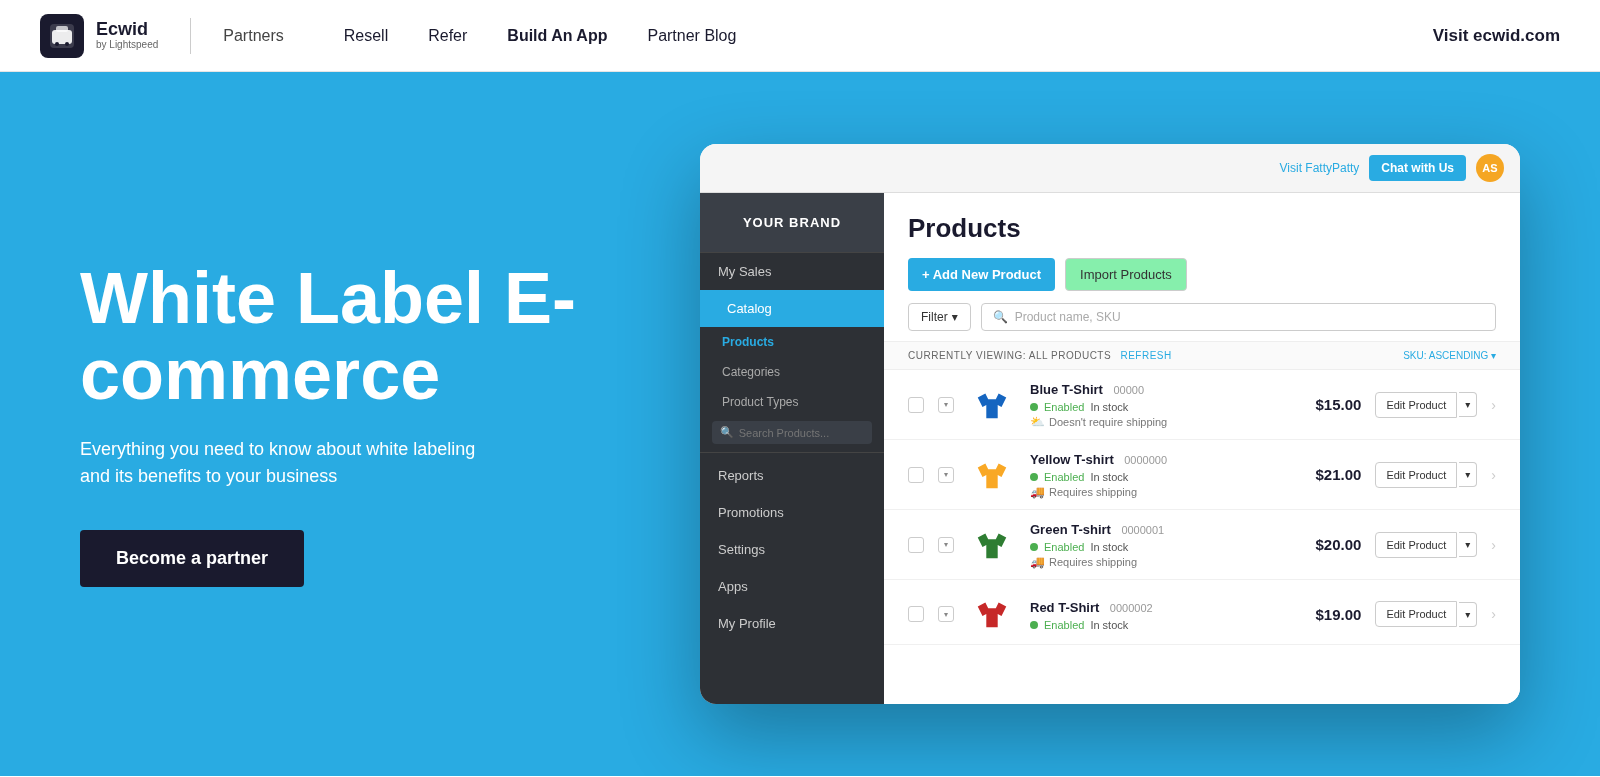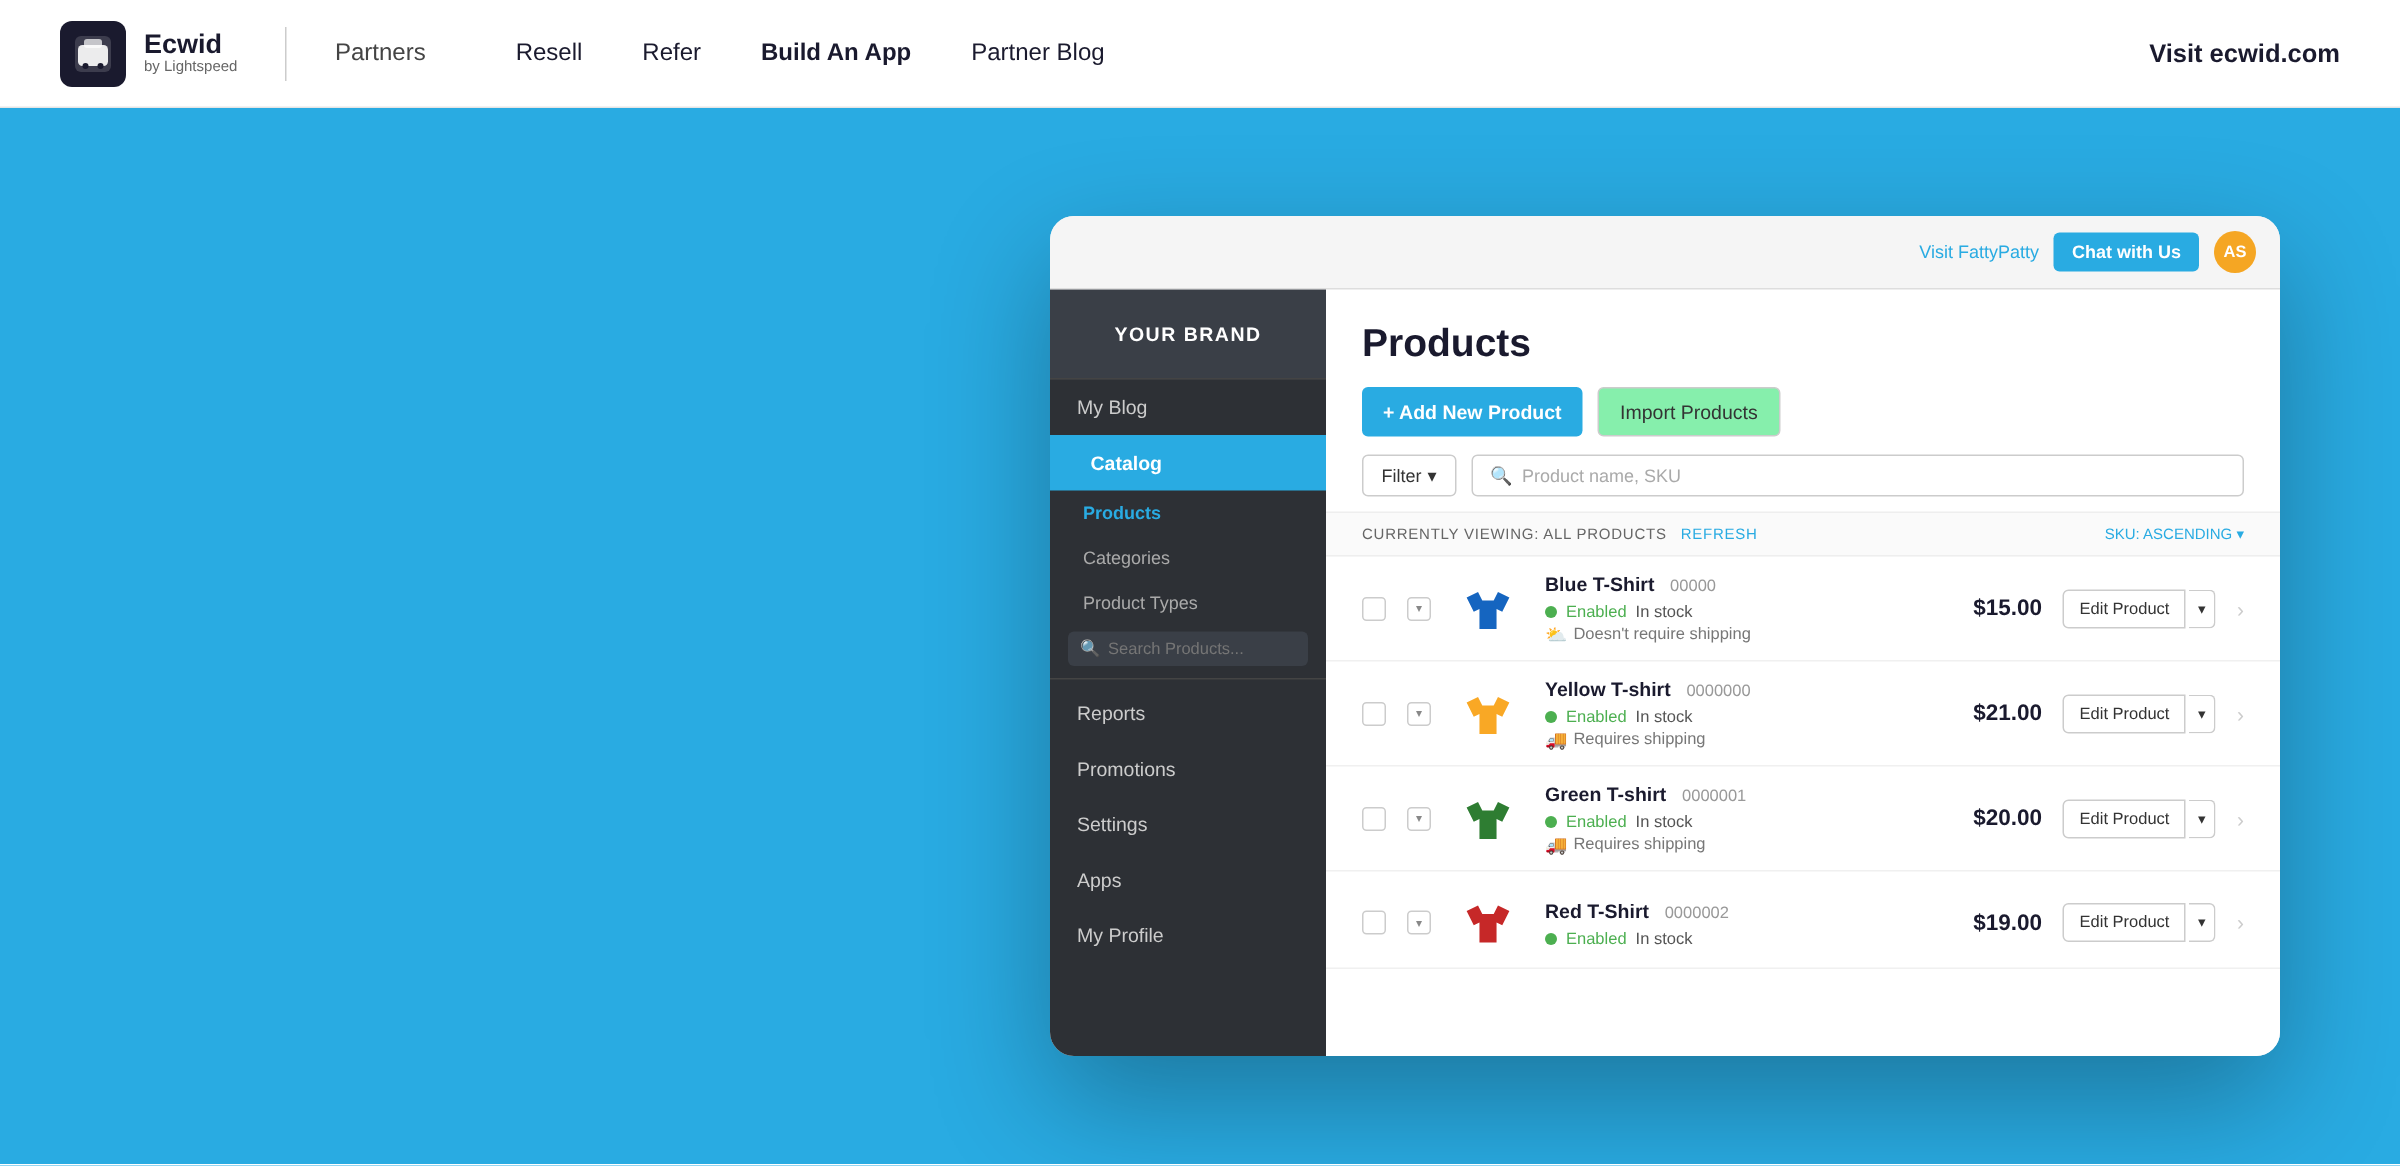--- a/index.html
+++ b/index.html
@@ -188,21 +188,21 @@
     }
     .sidebar-item {
       padding: 11px 18px;
       font-size: 13px;
       color: #ccc;
       cursor: pointer;
     }
     .sidebar-item.active {
       background: #29abe2;
       color: #fff;
-      font-weight: 700;
+      font-weight: 400;
       padding-left: 27px;
     }
     .sidebar-section-divider {
       border-top: 1px solid #444;
       margin: 4px 0;
     }
     .sidebar-sub {
       padding: 8px 22px;
       font-size: 12px;
       color: #aaa;
@@ -466,35 +466,40 @@
     <a class="nav-link active">Build An App</a>
     <a class="nav-link">Partner Blog</a>
   </div>
 
   <div class="navbar-right">
     <a class="visit-link">Visit ecwid.com</a>
   </div>
 </nav>
 
 <section class="hero">
+  <div class="hero-left">
+    <h1 class="hero-title">White Label E-commerce</h1>
+    <p class="hero-subtitle">Everything you need to know about white labeling and its benefits to your business</p>
+    <button class="hero-cta">Become a partner</button>
+  </div>
 
   <div class="hero-right">
     <div class="mockup-browser">
 
       <div class="mockup-topbar">
         <span class="visit-fatty">Visit FattyPatty</span>
         <div class="chat-btn">Chat with Us</div>
         <div class="avatar-circle">AS</div>
       </div>
 
       <div class="mockup-body">
 
         <div class="sidebar">
           <div class="sidebar-brand">YOUR BRAND</div>
-          <div class="sidebar-item">My Blog</div>
+          <div class="sidebar-item">My Sales</div>
           <div class="sidebar-item active">Catalog</div>
           <div class="sidebar-sub active-sub">Products</div>
           <div class="sidebar-sub">Categories</div>
           <div class="sidebar-sub">Product Types</div>
           <div class="sidebar-search">
             <span class="sidebar-search-icon">🔍</span>
             <input class="sidebar-search-input" placeholder="Search Products..." type="text" readonly="" style="">
           </div>
           <div class="sidebar-section-divider"></div>
           <div class="sidebar-item">Reports</div>

